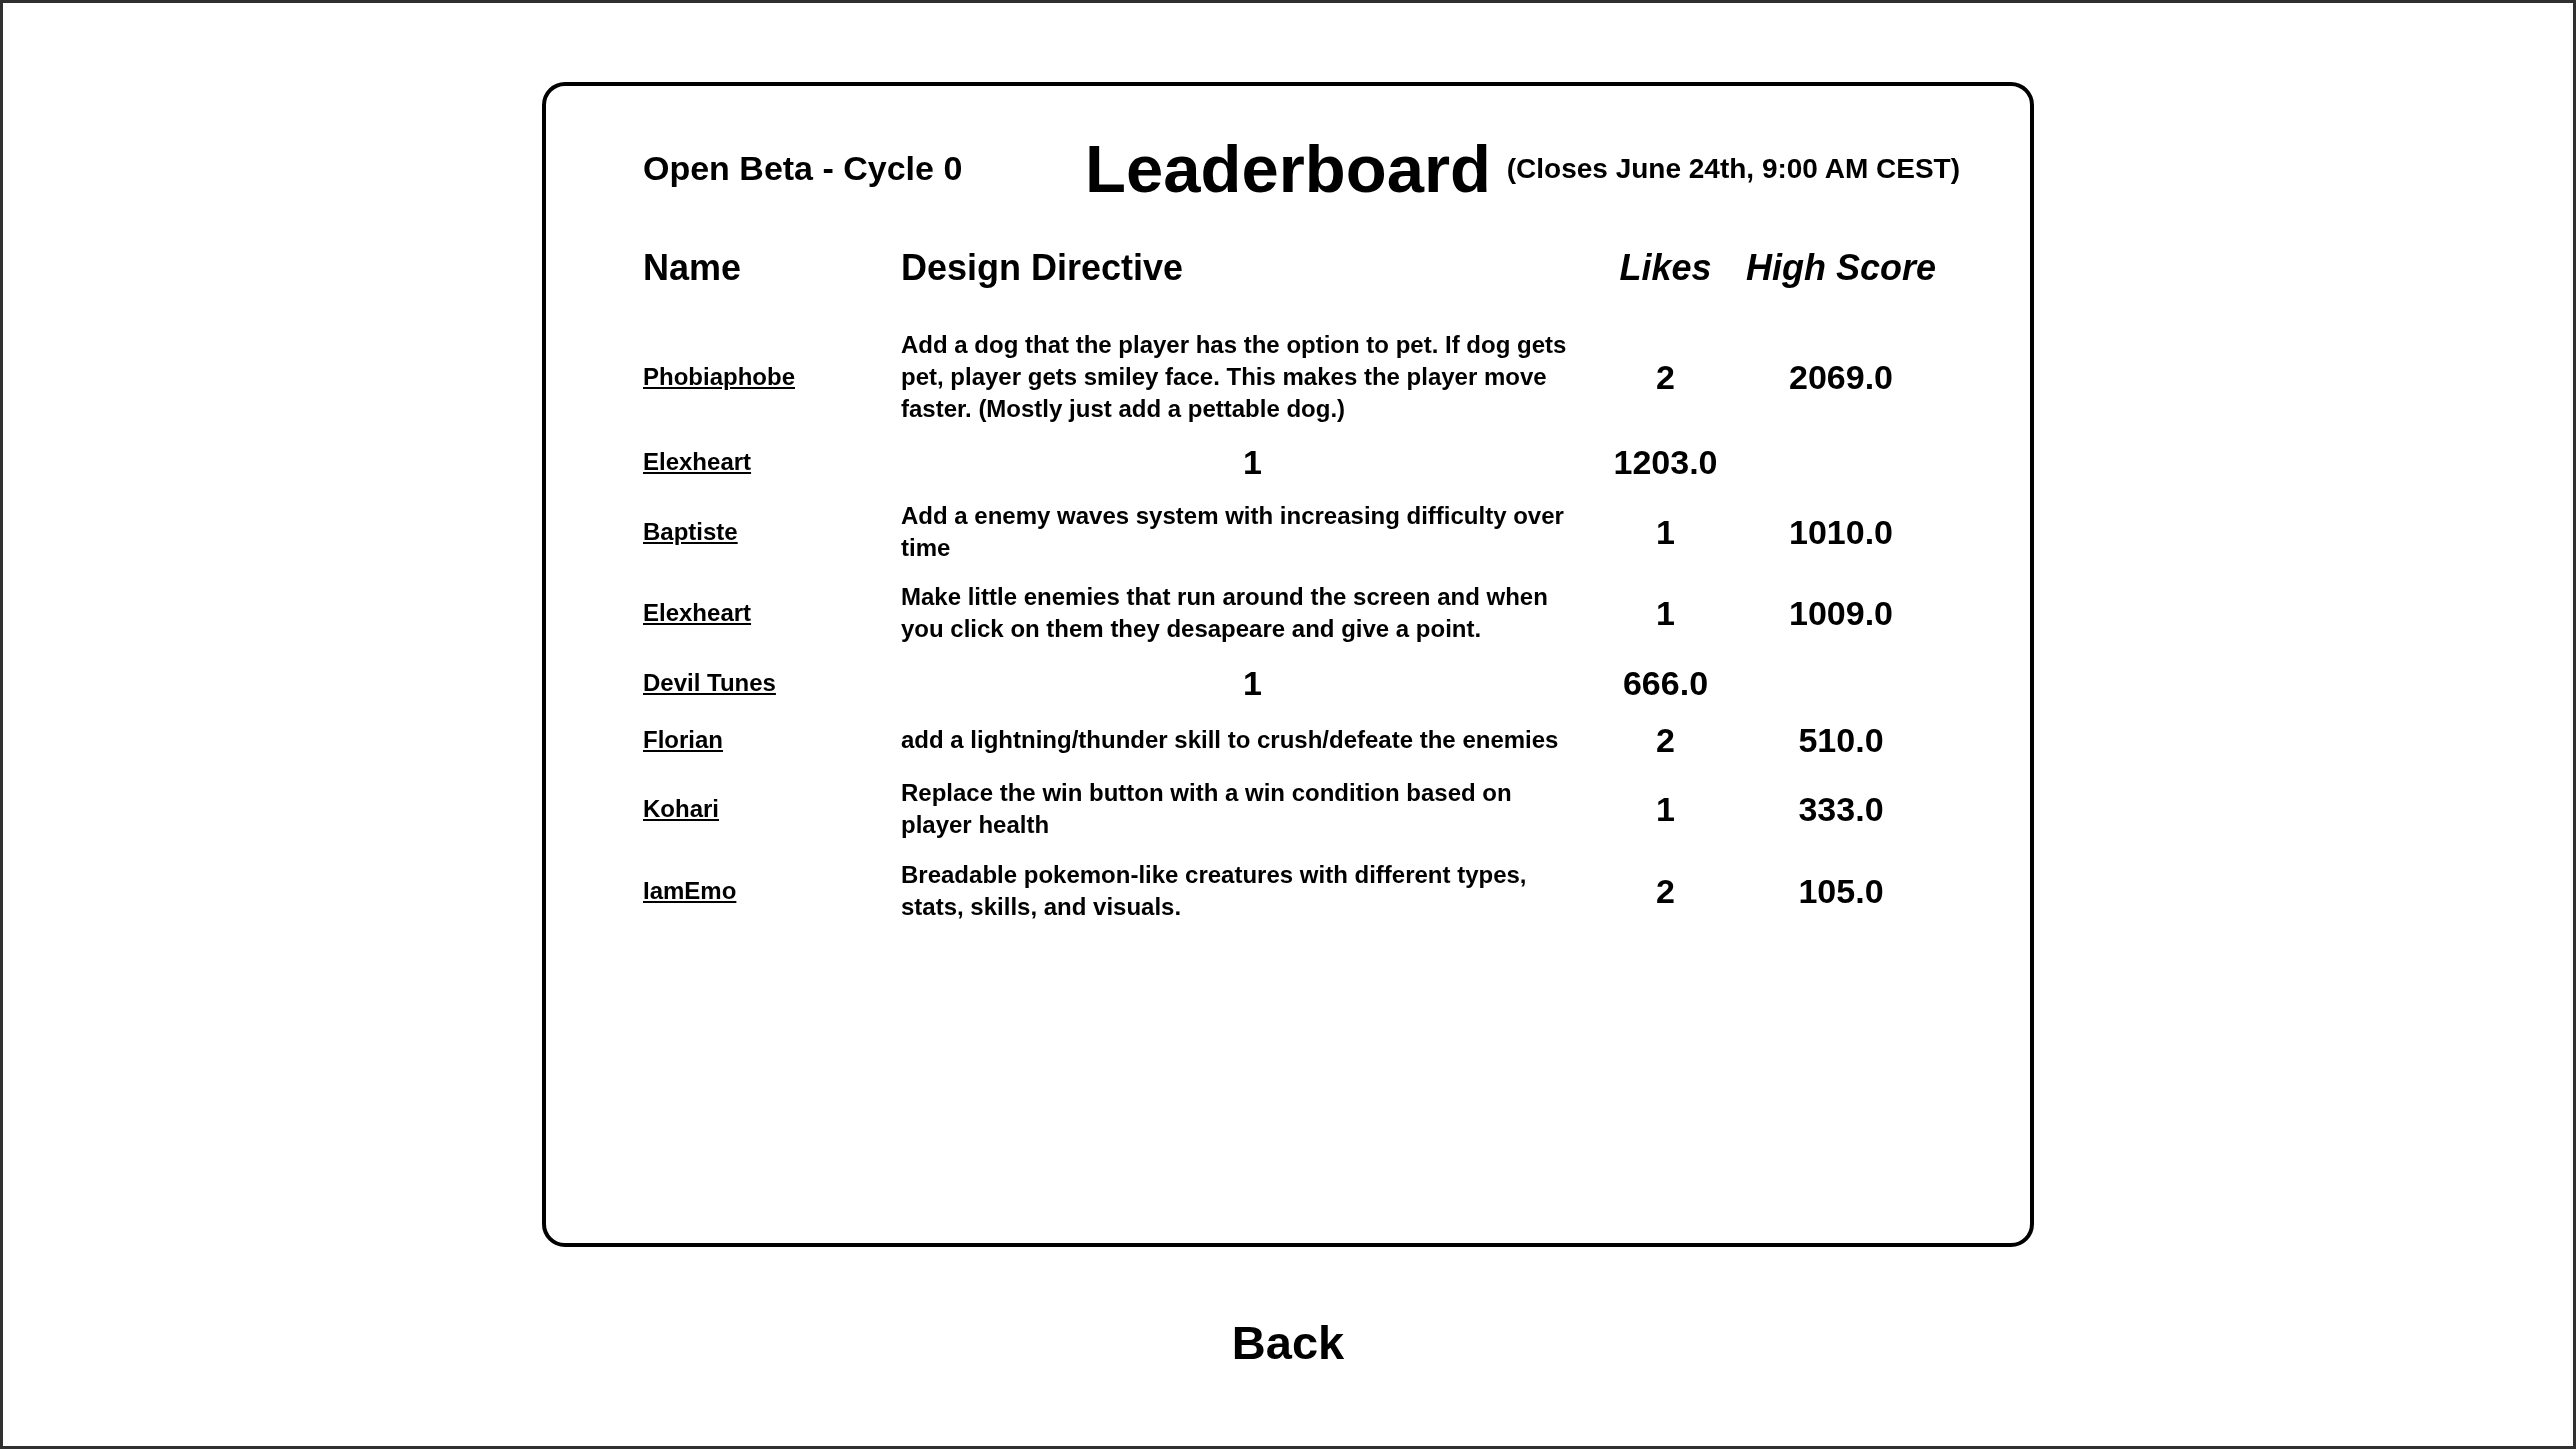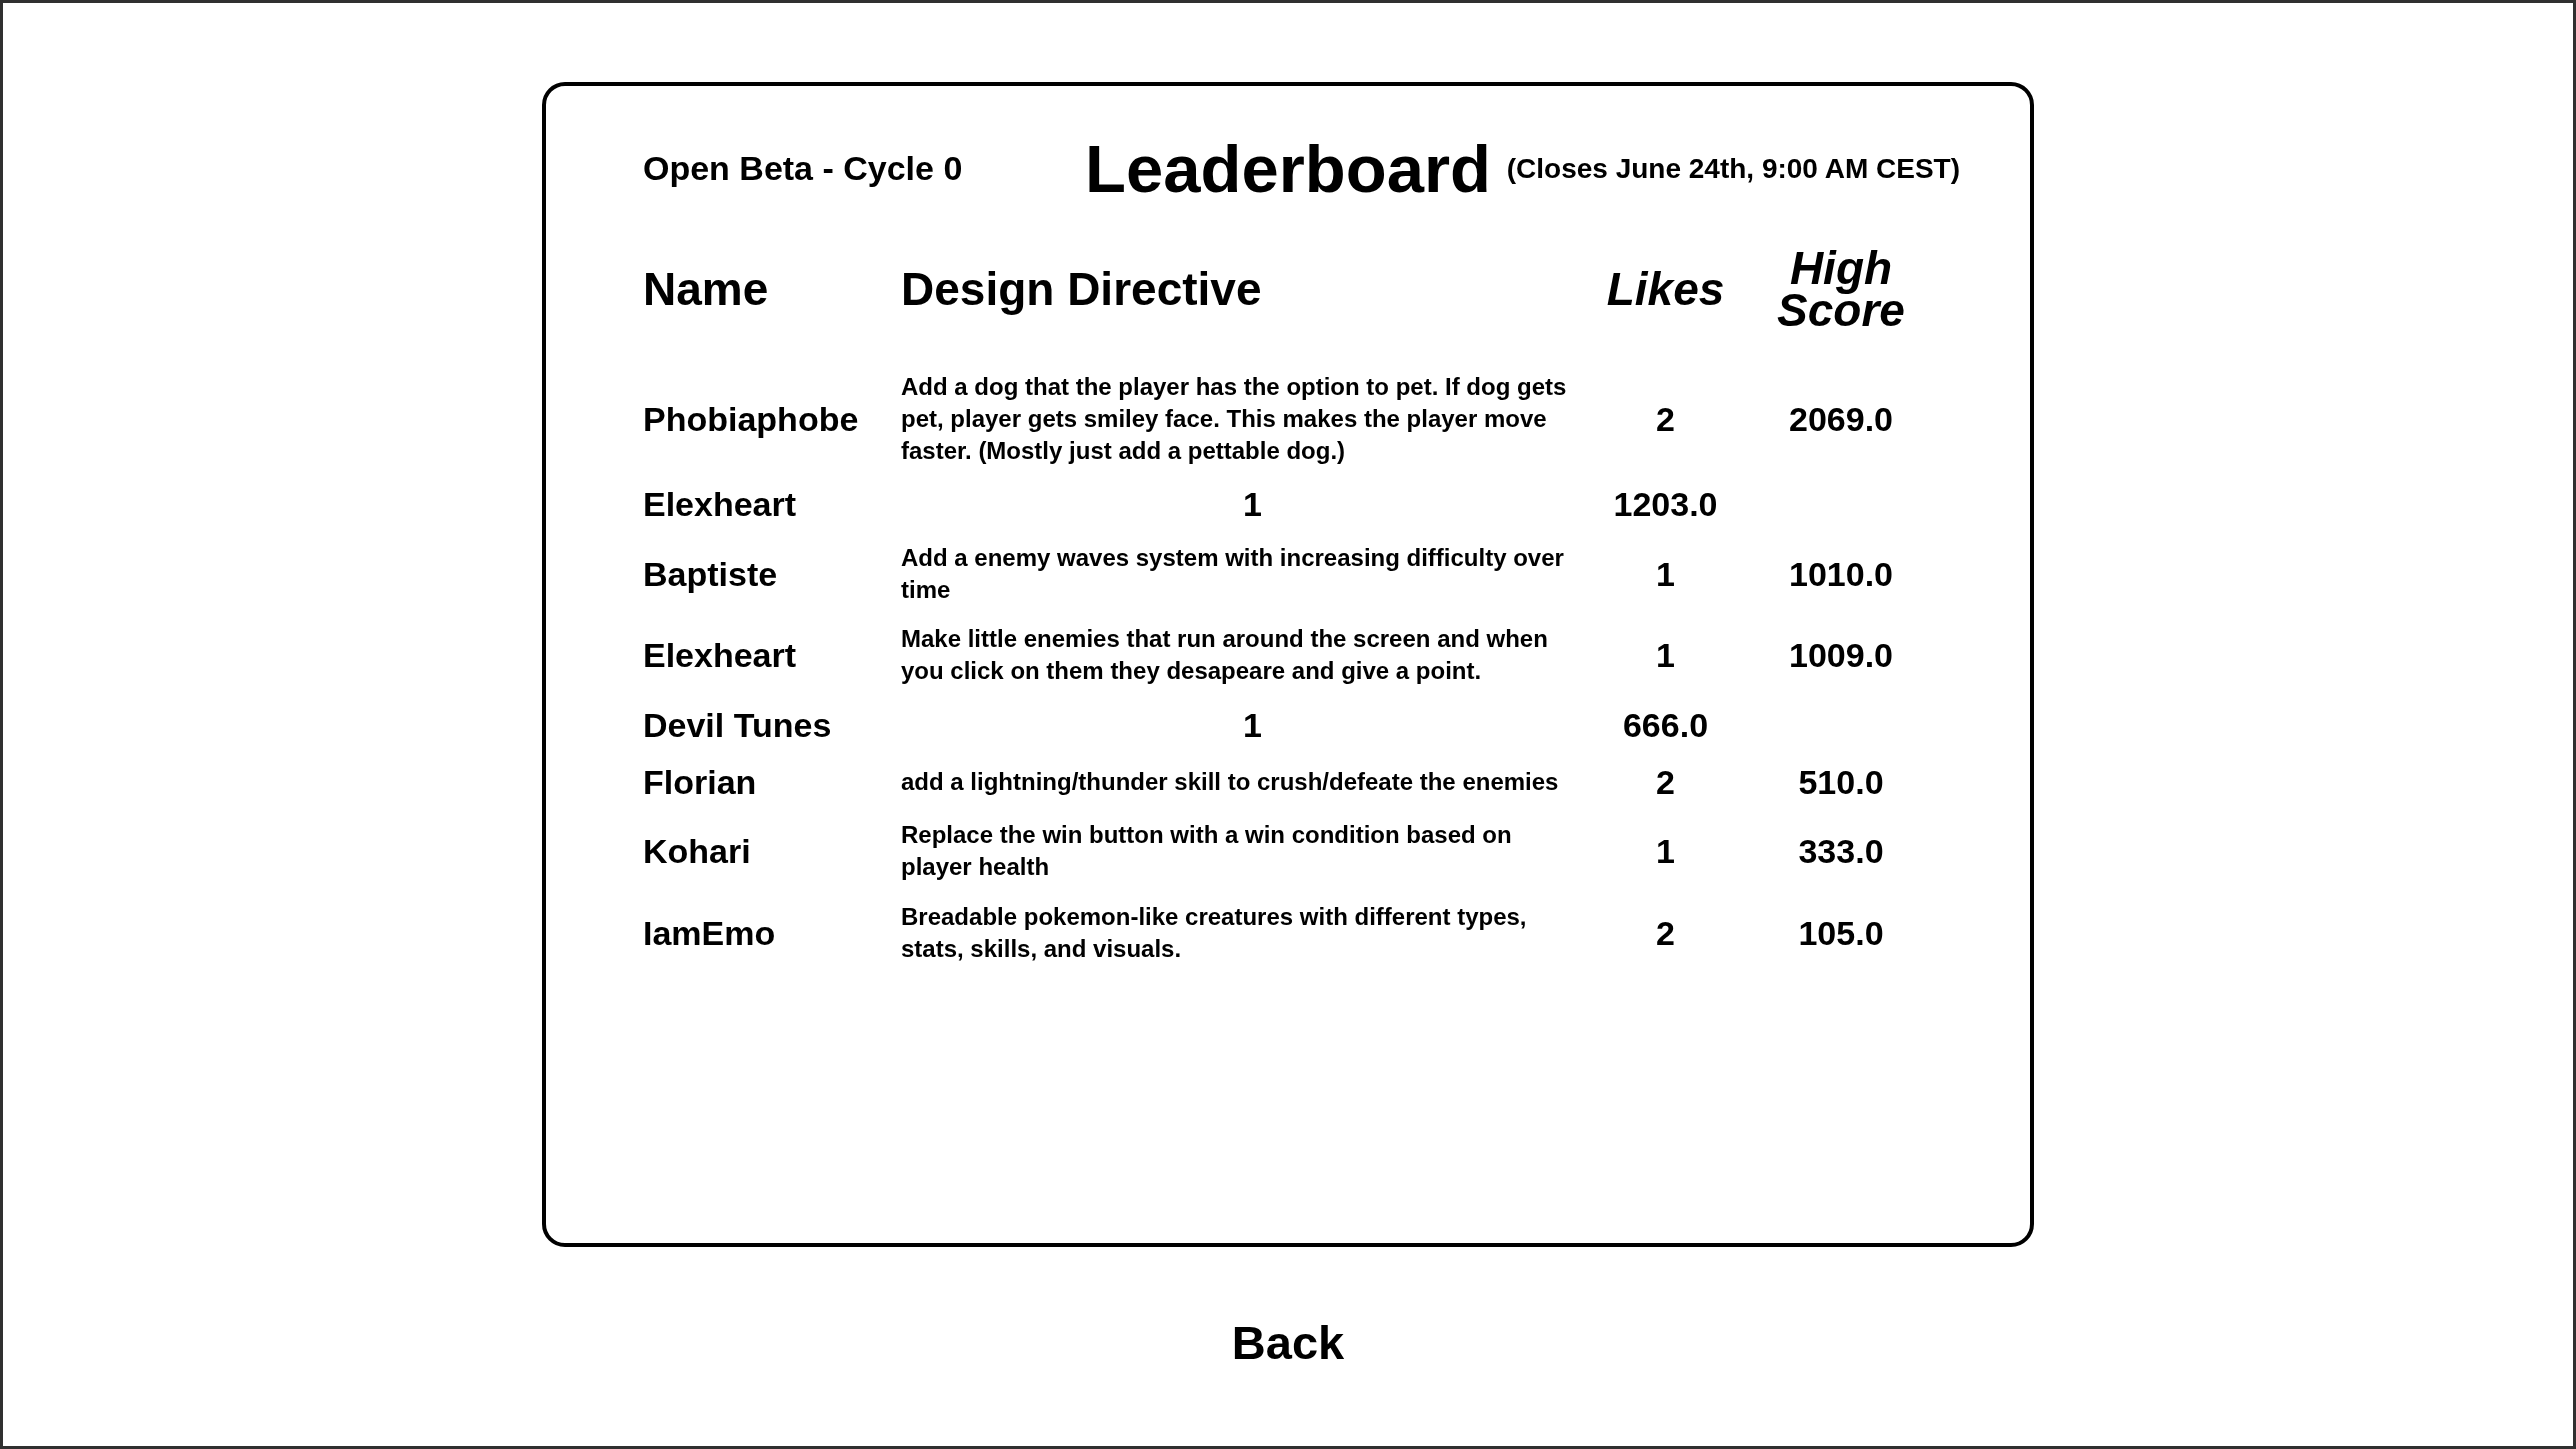--- a/index.html
+++ b/index.html
@@ -44,31 +44,31 @@
   }
   .closes-label { font-size: 28px; margin-left: auto; }
 
   .grid {
     display: grid;
     grid-template-columns: 258px 703px 123px 228px;
     padding-left: 97px;
     align-items: center;
   }
 
-  .col-headers { margin-top: 38px; font-size: 46px; line-height: 42px; }
+  .col-headers { margin-top: 38px; font-size: 36px; line-height: 42px; }
   .col-headers .c-name, .col-headers .c-directive { text-align: left; }
   .col-headers .c-likes, .col-headers .c-score { text-align: center; font-style: italic; }
 
   .rows {
     margin-top: 40px;
     display: flex;
     flex-direction: column;
     row-gap: 17.4px;
   }
-  .row .name  { font-size: 34px; line-height: 40px; }
+  .row .name  { font-size: 24px; line-height: 40px; text-decoration: underline; }
   .row .directive {
     font-size: 24px;
     line-height: 32px;
     max-width: 698px;
     padding-right: 13.4px;
   }
   .row .likes, .row .score {
     font-size: 34px;
     line-height: 40px;
     text-align: center;

